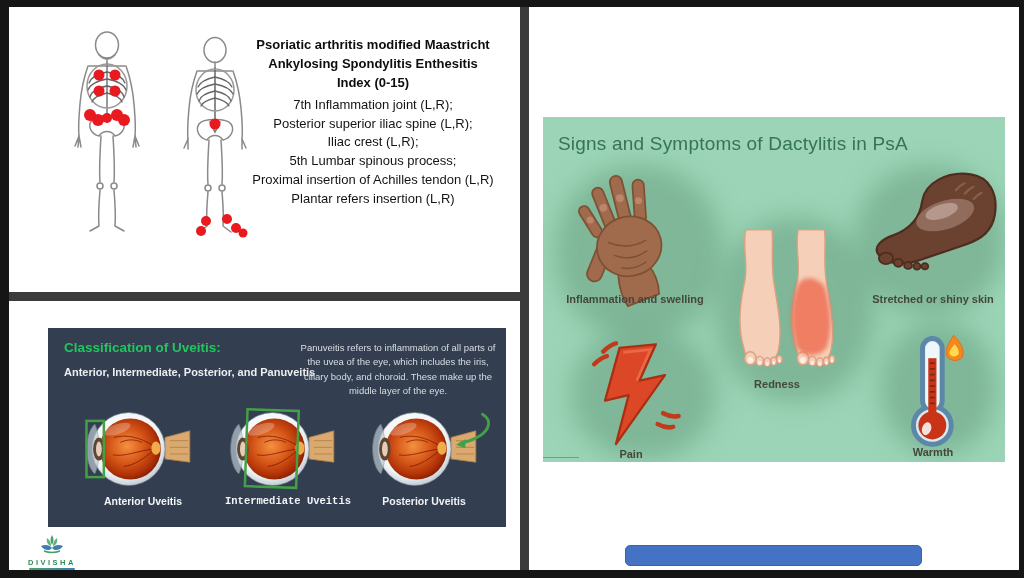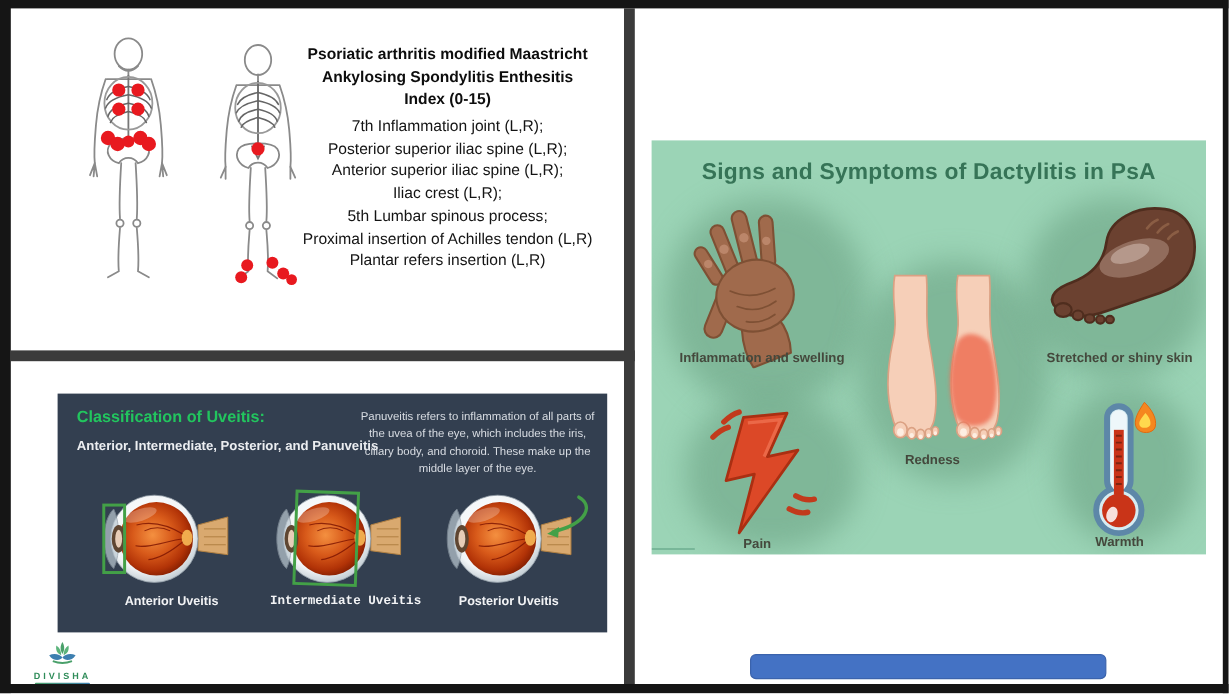--- a/index.html
+++ b/index.html
@@ -38,22 +38,22 @@
 
   
   .logo { position:absolute; left:20px; top:534px; width:64px; text-align:center; }
   .logo-text { font-size:7.5px; font-weight:bold; letter-spacing:2.5px; color:#2f8c59; }
   .logo-tag { margin:1px auto 0; width:46px; height:2px;
     background:linear-gradient(90deg,#4aa06a,#3d7fb0); border-radius:1px; }
 
   
   .dactylitis { position:absolute; left:543px; top:117px; width:462px; height:345px;
     background:#9bd4b6; overflow:hidden; }
-  .dact-title { position:absolute; left:0; top:16px; width:100%; text-align:center;
-    font-size:19px; font-weight:bold; color:#367457; letter-spacing:.2px; }
+  .dact-title { position:absolute; left:0; top:16px; width:100%; text-align:left;
+    font-size:19px; font-weight:normal; color:#367457; letter-spacing:.2px;padding-left:15px; }
   .blob { position:absolute; border-radius:48%; filter:blur(12px); background:rgba(103,158,128,.55); }
   .sym-label { position:absolute; transform:translateX(-50%); font-size:11px; font-weight:bold;
     color:#44483c; white-space:nowrap; }
   .ill { position:absolute; }
   .teal-underline { position:absolute; left:0; top:340px; width:36px; height:1px; background:#63a586; }
 
   
   .blue-banner { position:absolute; left:625px; top:545px; width:297px; height:21px;
     background:#4472c4; border:1px solid #3b63ac; border-radius:5px; }
 </style>
@@ -147,21 +147,20 @@
 
     <div class="enth-title">
       <div>Psoriatic arthritis modified Maastricht</div>
       <div>Ankylosing Spondylitis Enthesitis</div>
       <div>Index (0-15)</div>
     </div>
 
     <div class="enth-list">
       <div>7th Inflammation joint (L,R);</div>
       <div>Posterior superior iliac spine (L,R);</div>
-      <div>Anterior superior iliac spine (L,R);</div>
       <div>Iliac crest (L,R);</div>
       <div>5th Lumbar spinous process;</div>
       <div>Proximal insertion of Achilles tendon (L,R)</div>
       <div>Plantar refers insertion (L,R)</div>
     </div>
   </div>
 
   <div class="divider-h"></div>
   <div class="divider-v"></div>
 

